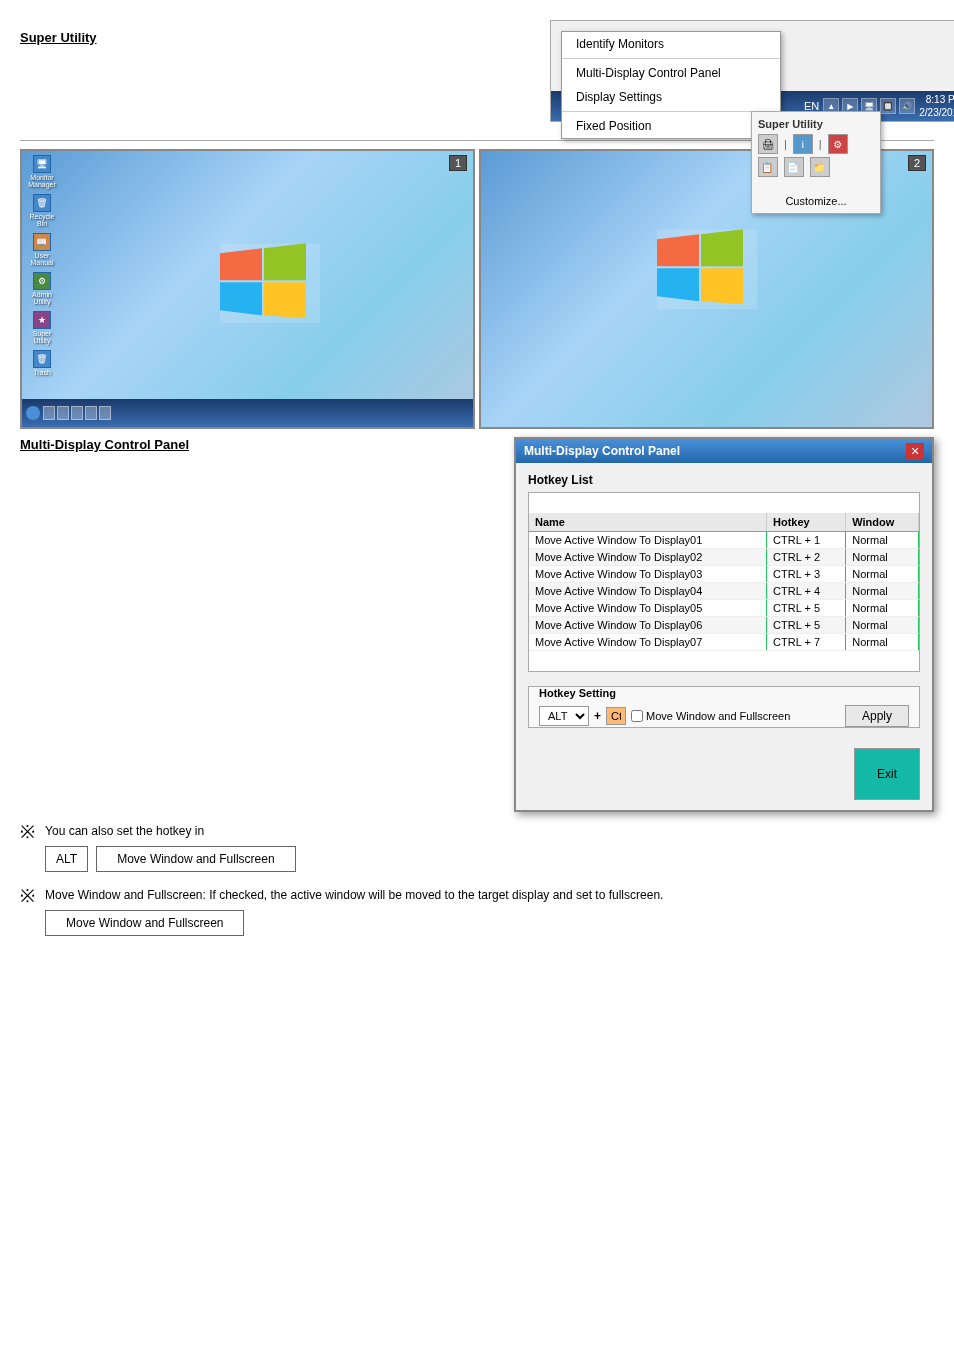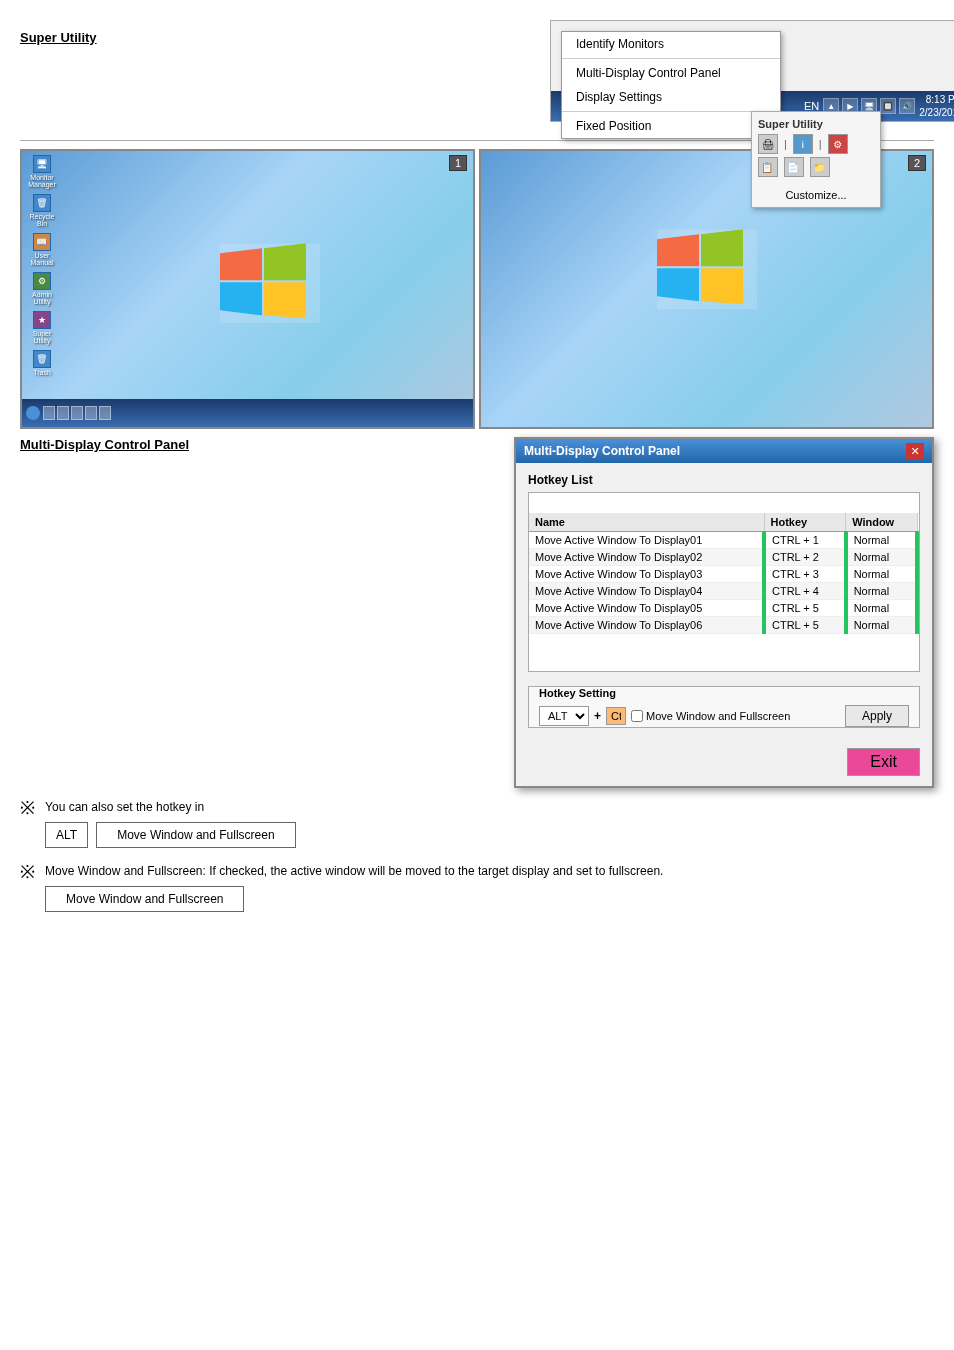--- a/index.html
+++ b/index.html
@@ -100,21 +100,21 @@
       font-size: 10px;
       cursor: pointer;
     }
     .su-icon.blue { background: #5599cc; color: #fff; }
     .su-icon.red { background: #cc4444; color: #fff; }
     .su-divider { font-size: 11px; color: #666; }
     .customize-link {
       font-size: 11px;
       color: #000;
       text-align: center;
-      margin-top: 12px;
+      margin-top: 18px;
       cursor: pointer;
     }
 
     
     .taskbar-strip {
       background: linear-gradient(to bottom, #1a3a6b, #3a6db0);
       height: 30px;
       display: flex;
       align-items: center;
       justify-content: flex-end;
@@ -307,21 +307,21 @@
       border-bottom: 1px solid #999;
       border-right: 1px solid #ccc;
       padding: 3px 6px;
       text-align: left;
       font-weight: bold;
       position: sticky;
       top: 0;
     }
     .hotkey-table tbody td {
       border-bottom: 1px solid #eee;
-      border-right: 4px solid #22c55e;
+      border-right: 1px solid #22c55e;
       padding: 2px 6px;
       white-space: nowrap;
     }
     .hotkey-table tbody tr:nth-child(even) {
       background: #f5f5f5;
     }
 
     
     .hotkey-setting-box {
       border: 1px solid #aaa;
@@ -375,24 +375,24 @@
       padding: 3px 16px;
       font-size: 12px;
       cursor: pointer;
     }
     .dialog-footer {
       display: flex;
       justify-content: flex-end;
       padding: 8px 12px 10px 12px;
     }
     .exit-btn {
-      background: #ec4899;
+      background: #14b8a6;
       border: 1px solid #999;
-      padding: 4px 22px;
-      font-size: 16px;
+      padding: 18px 22px;
+      font-size: 12px;
       cursor: pointer;
     }
 
     
     .bottom-section {
       padding: 10px 20px;
     }
     .note-row {
       display: flex;
       align-items: flex-start;
@@ -605,20 +605,25 @@
               <tr>
                 <td>Move Active Window To Display05</td>
                 <td>CTRL + 5</td>
                 <td>Normal</td>
               </tr>
               <tr>
                 <td>Move Active Window To Display06</td>
                 <td>CTRL + 5</td>
                 <td>Normal</td>
               </tr>
+              <tr>
+                <td>Move Active Window To Display07</td>
+                <td>CTRL + 7</td>
+                <td>Normal</td>
+              </tr>
             </tbody>
         </table>
       </div>
 
       <div class="hotkey-setting-box">
         <div class="hotkey-setting-label">Hotkey Setting</div>
         <div class="hotkey-setting-row">
           <select class="hs-select">
             <option>ALT</option>
             <option>CTRL</option>

